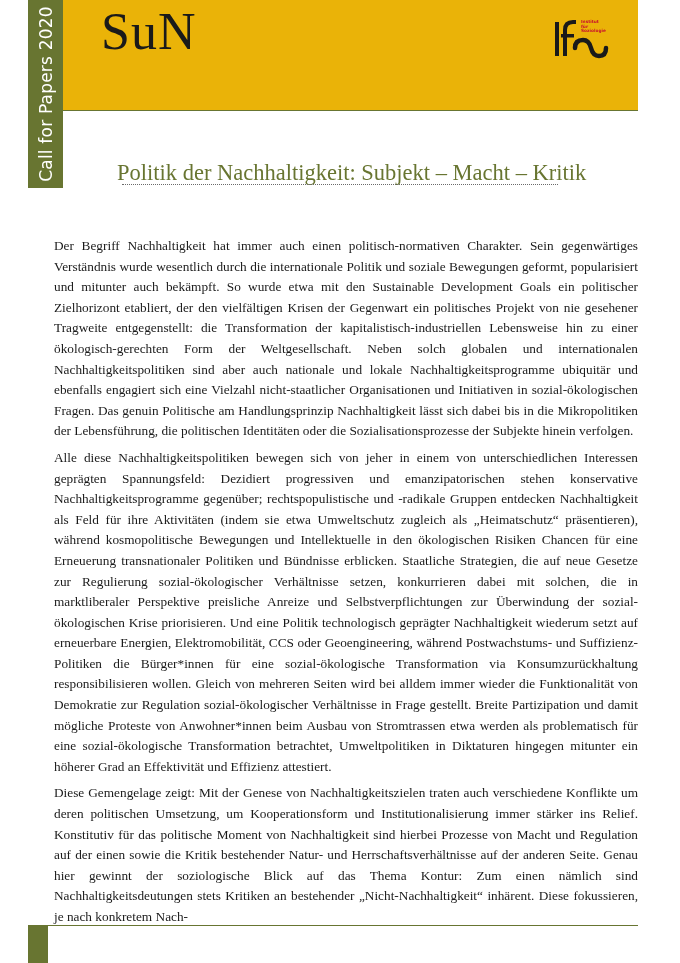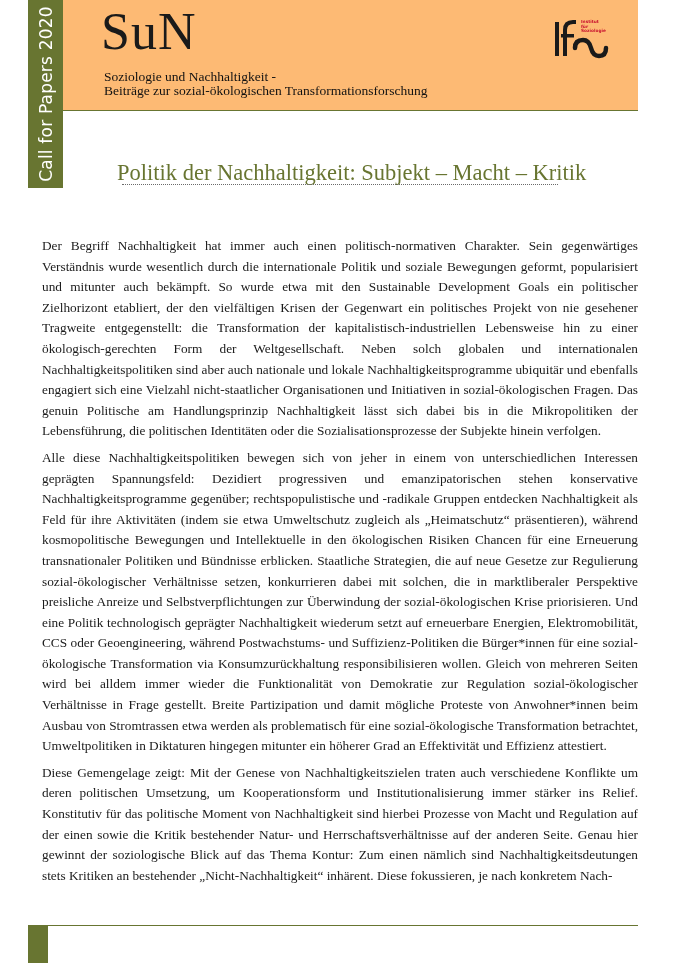--- a/index.html
+++ b/index.html
@@ -17,21 +17,21 @@
       position: absolute; left: 50%; top: 50%;
       transform: translate(-50%, -50%) rotate(-90deg);
       white-space: nowrap;
       color: #ffffff;
       font-family: "DejaVu Sans", "Liberation Sans", sans-serif;
       font-size: 17px;
       letter-spacing: 0.2px;
     }
     .header {
       position: absolute; left: 63px; top: 0; width: 575px; height: 110px;
-      background: #fdba74;
+      background: #eab308;
       border-bottom: 1px solid #687531;
     }
     .logo-sun {
       position: absolute; left: 38px; top: 4px;
       font-family: "Liberation Serif", "DejaVu Serif", serif;
       font-size: 52px; line-height: 56px; color: #1a1a1a;
       letter-spacing: 1px;
     }
     .subtitle {
       position: absolute; left: 41px; top: 70px;
@@ -54,43 +54,39 @@
     .title-rule {
       position: absolute; left: 122px; top: 184px; width: 436px; height: 0;
       border-top: 1px dotted #6a6a6a;
     }
     .body-text {
       position: absolute; left: 38px; top: 236px; width: 600px;
       font-family: "Liberation Serif", "DejaVu Serif", serif;
       font-size: 13.3px; line-height: 20.6px;
       text-align: justify; color: #1a1a1a;
     }
-    .body-text p { margin: 0 0 6px 4px; }
+    .body-text p { margin: 0 0 6px 16px; }
     .footer-rule {
       position: absolute; left: 48px; top: 925px; width: 590px; height: 0;
       border-top: 1px solid #687531;
     }
     .footer-block {
       position: absolute; left: 28px; top: 925px; width: 20px; height: 38px;
       background: #687531;
     }
   </style>
 </head>
 <body>
 
 <div class="sidebar">
   <span class="sidebar-text">Call for Papers  2020</span>
 </div>
 
 <div class="header">
   <div class="logo-sun">SuN</div>
-  <div class="subtitle">
-    <div>Soziologie und Nachhaltigkeit -</div>
-    <div>Beiträge zur sozial-ökologischen Transformationsforschung</div>
-  </div>
   <div class="ifs-logo">
     <svg class="ifs-mark" width="60" height="42" viewBox="0 0 60 42">
       <rect x="2" y="4" width="4" height="34" fill="#1a1a1a"></rect>
       <path d="M12 38 V12 Q12 4 20 4 H23" stroke="#1a1a1a" stroke-width="4" fill="none"></path>
       <rect x="8" y="16" width="13" height="3.5" fill="#1a1a1a"></rect>
       <path d="M22 30 Q22 22 30 22 Q36 22 38 30 Q40 38 46 38 Q53 38 53 30" stroke="#1a1a1a" stroke-width="4.5" fill="none" stroke-linecap="round"></path>
     </svg>
     <div class="ifs-text">
       <div>Institut</div>
       <div>für</div>

